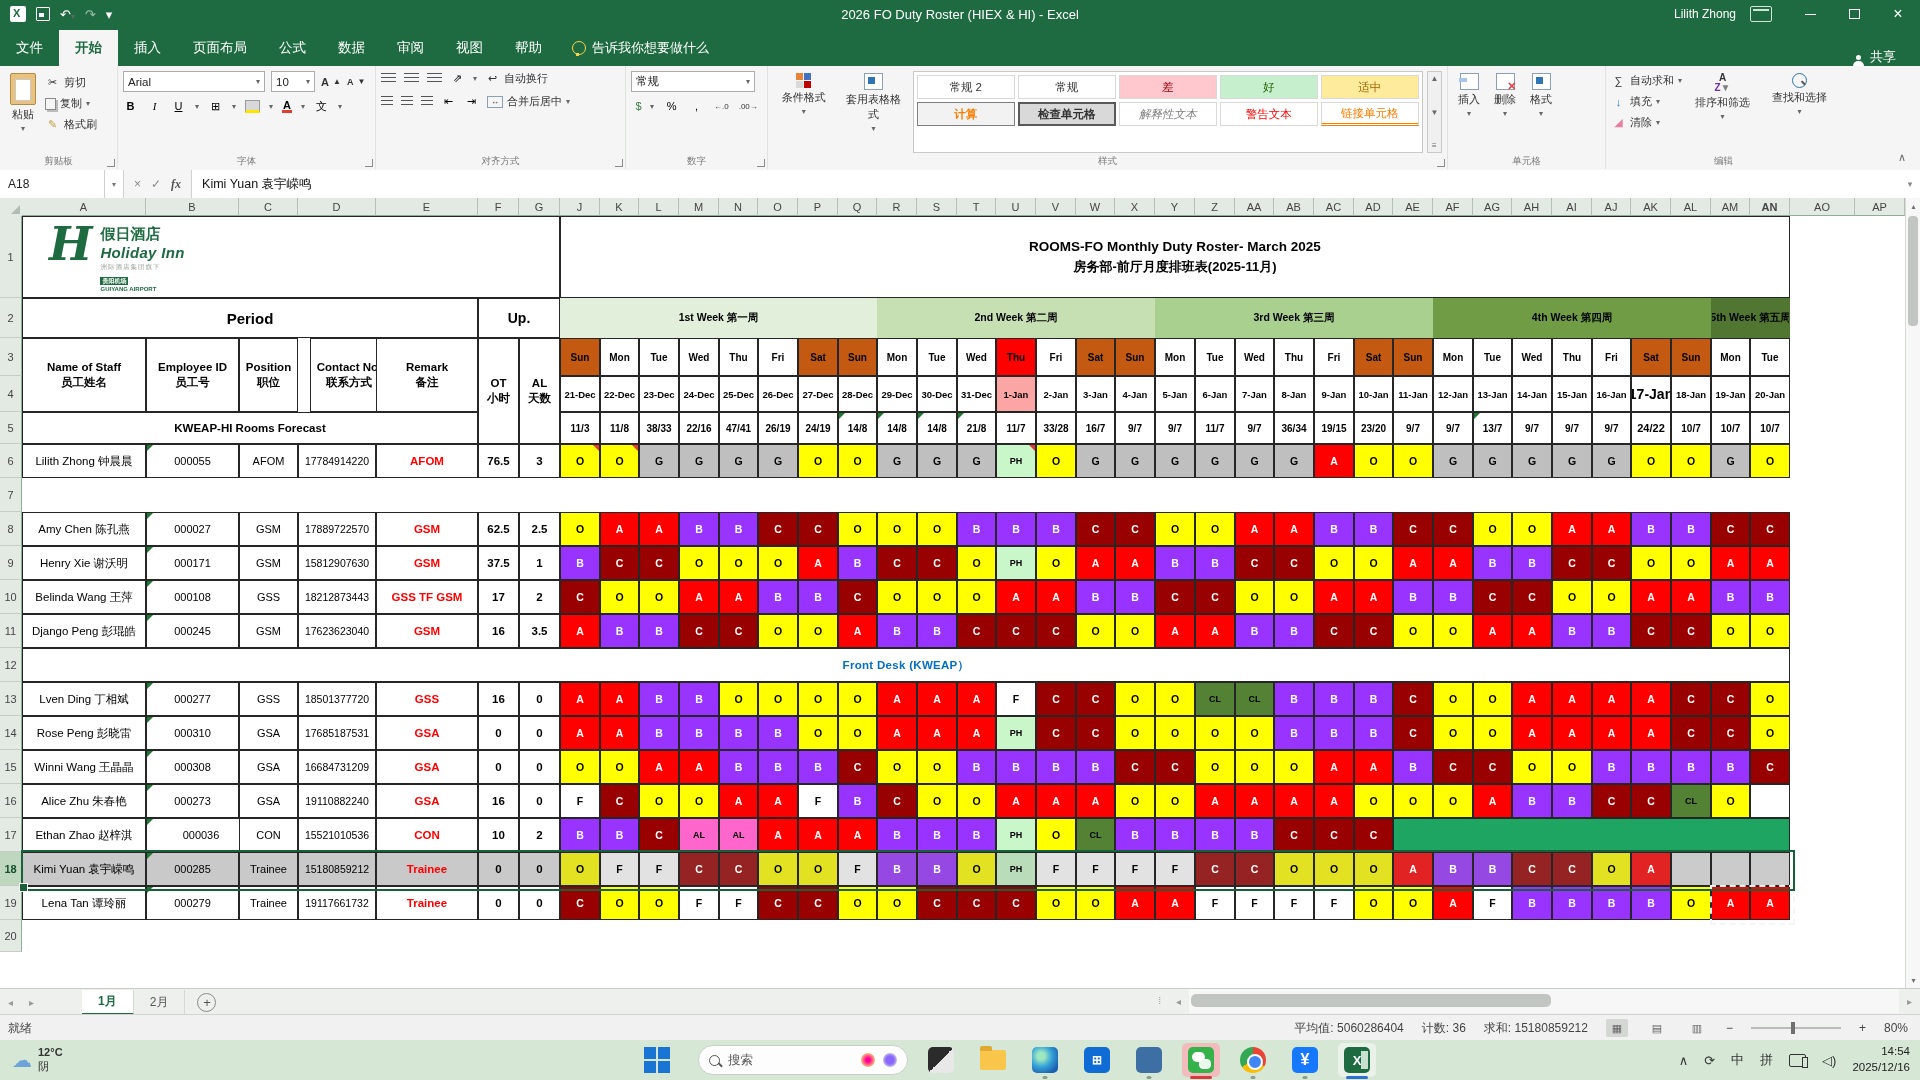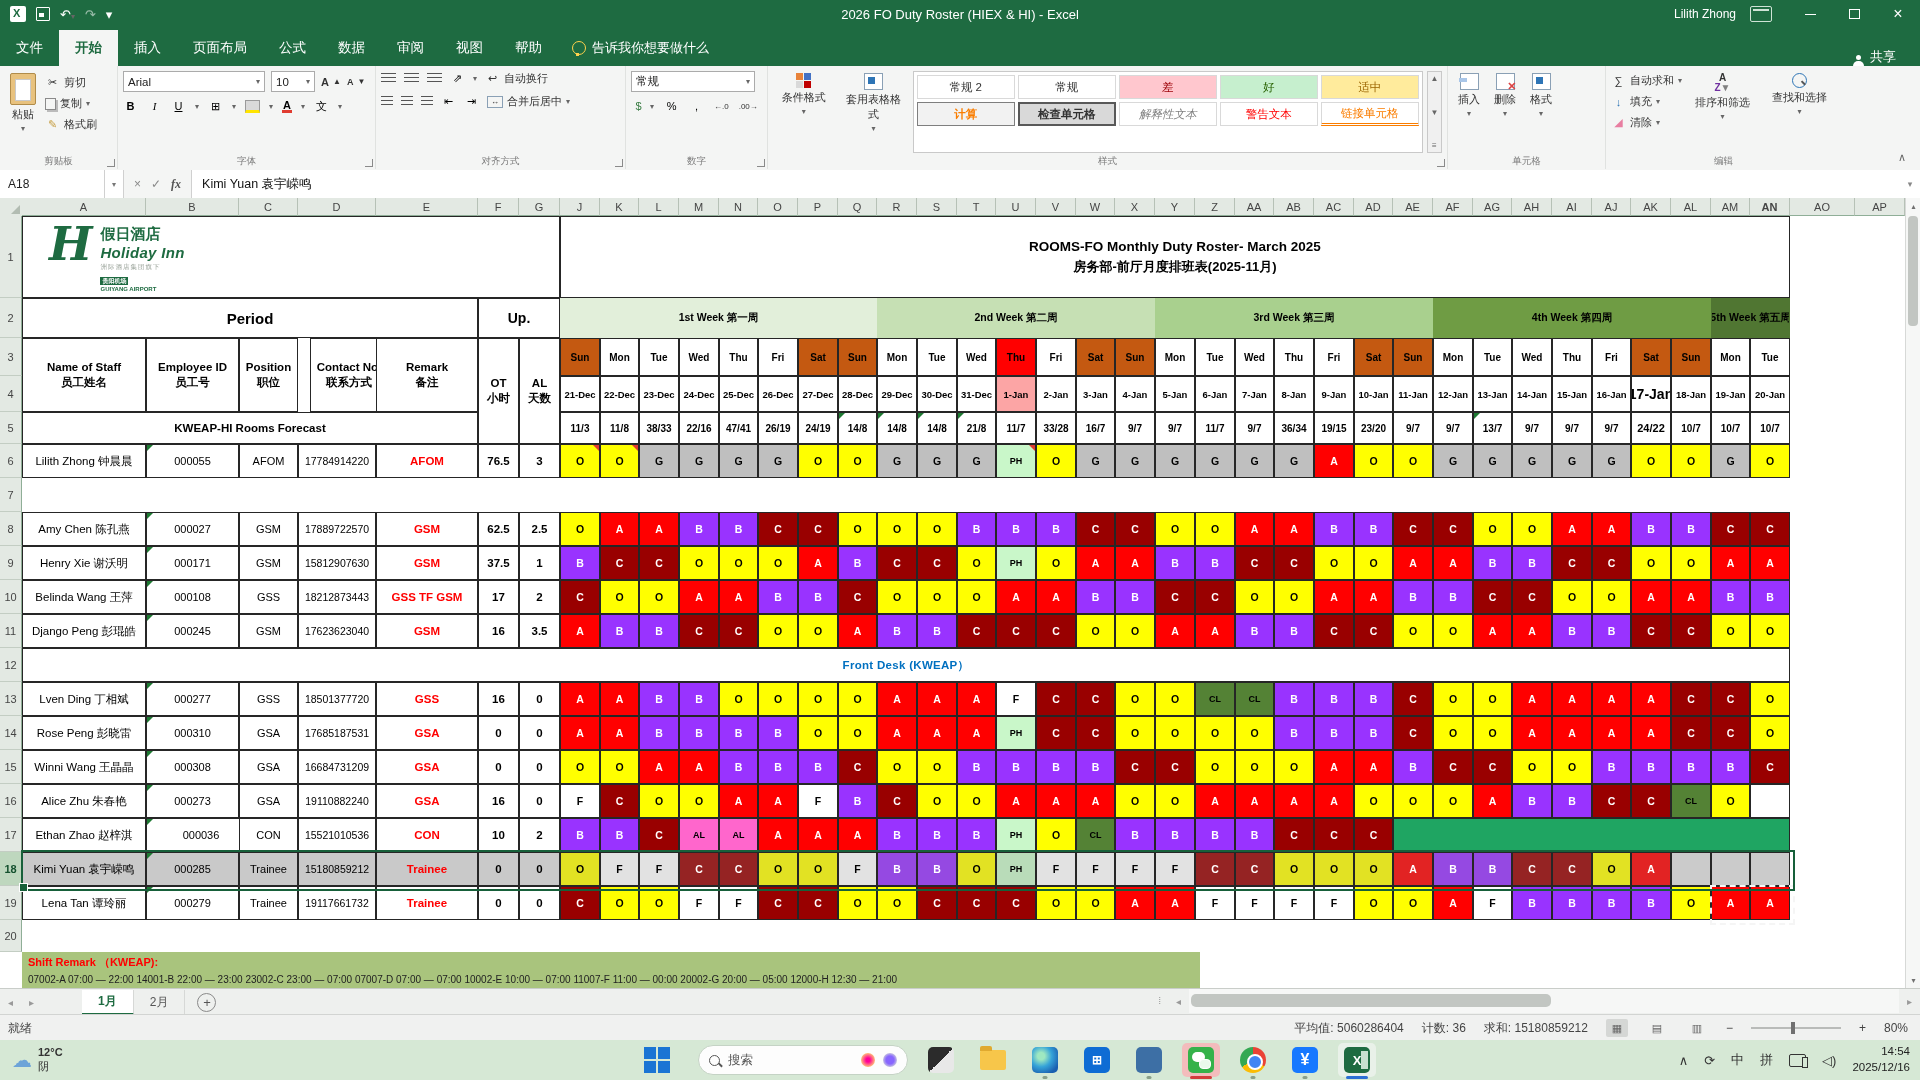--- a/index.html
+++ b/index.html
@@ -1089,24 +1089,20 @@
       <div class="cell shift" style="left:1433px;top:688px;width:40px;height:34px;background:#ff0000;color:#ffffff">A</div>
       <div class="cell shift" style="left:1473px;top:688px;width:39px;height:34px;background:#ffffff;color:#000000">F</div>
       <div class="cell shift" style="left:1512px;top:688px;width:40px;height:34px;background:#9933ff;color:#ffffff">B</div>
       <div class="cell shift" style="left:1552px;top:688px;width:40px;height:34px;background:#9933ff;color:#ffffff">B</div>
       <div class="cell shift" style="left:1592px;top:688px;width:39px;height:34px;background:#9933ff;color:#ffffff">B</div>
       <div class="cell shift" style="left:1631px;top:688px;width:40px;height:34px;background:#9933ff;color:#ffffff">B</div>
       <div class="cell shift" style="left:1671px;top:688px;width:40px;height:34px;background:#ffff00;color:#000000">O</div>
       <div class="cell shift" style="left:1711px;top:688px;width:39px;height:34px;background:#ff0000;color:#ffffff">A</div>
       <div class="cell shift" style="left:1750px;top:688px;width:40px;height:34px;background:#ff0000;color:#ffffff">A</div>
       <div class="ants" style="left:1710px;top:687px;width:81px;height:36px;"></div>
-      <div class="band" style="left:22px;top:754px;width:1178px;height:36px;">
-        <div class="bandt">Shift Remark （KWEAP):</div>
-        <div class="bandc">07002-A 07:00 — 22:00      14001-B 22:00 — 23:00      23002-C 23:00 — 07:00      07007-D 07:00 — 07:00      10002-E 10:00 — 07:00      11007-F 11:00 — 00:00      20002-G 20:00 — 05:00      12000-H 12:30 — 21:00</div>
-      </div>
     </div>
   <div class="vsb">
     <span class="ar" style="top:0">▴</span>
     <span class="thumb" style="top:18px;height:110px"></span>
     <span class="ar" style="bottom:0">▾</span>
   </div>
 
   <div class="tabstrip">
     <span class="tsar">◂</span>
     <span class="tsar">▸</span>

